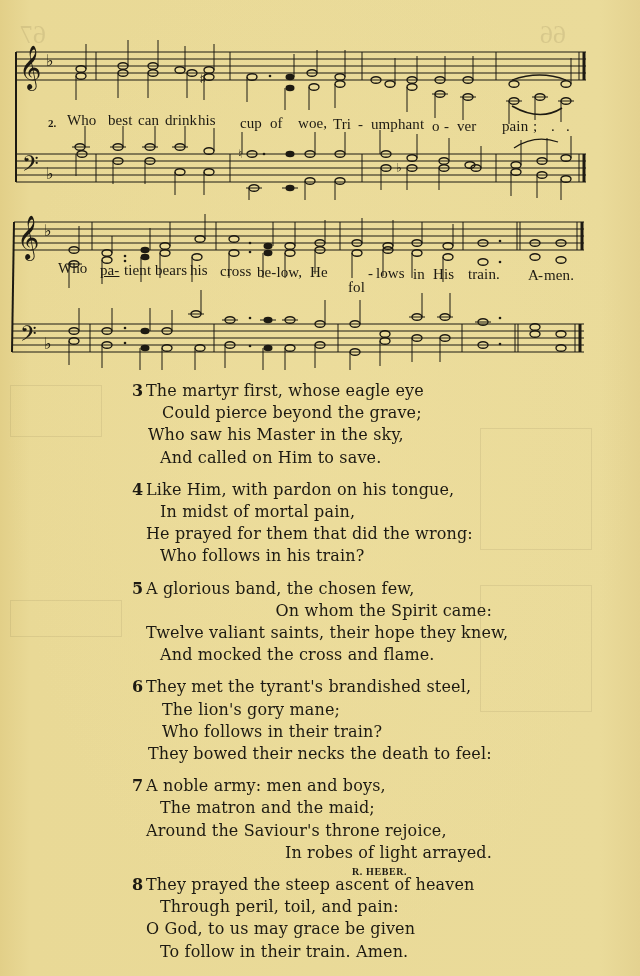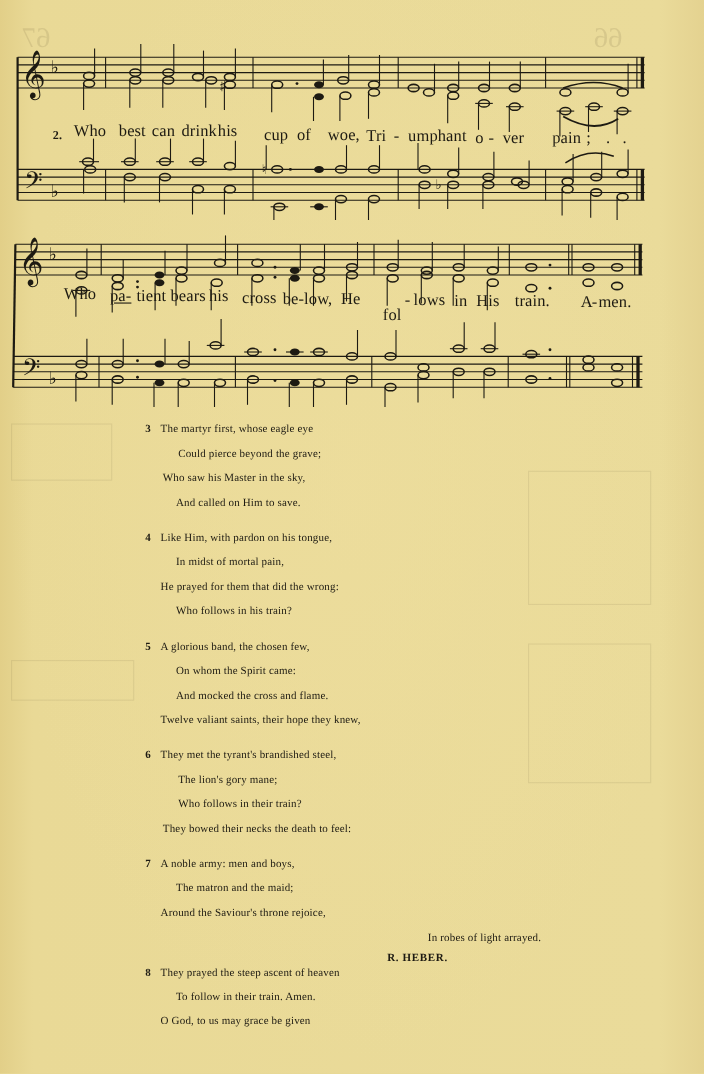--- a/index.html
+++ b/index.html
@@ -37,21 +37,21 @@
     }
     .lyric-line .verse-num { font-size: 11px; font-weight: bold; margin-right: 6px; }
     .syl { position: absolute; white-space: nowrap; }
 
     .verses {
       position: absolute; left: 132px; top: 380px; width: 360px;
       font-family: "DejaVu Serif", "Liberation Serif", serif;
     }
     .stanza { margin-bottom: 10px; }
     .vline {
-      font-size: 10px; line-height: 22.2px; white-space: nowrap; letter-spacing: 0.15px; font-family: Liberation Serif, serif;
+      font-size: 16px; line-height: 22.2px; white-space: nowrap; letter-spacing: 0.15px;
     }
     .vline.first { padding-left: 0; }
     .vnum { display: inline-block; width: 14px; font-weight: bold; }
     .attribution {
       position: absolute; left: 352px; top: 866px;
       font-family: "Liberation Serif", serif; font-weight: bold; font-size: 10px;
       letter-spacing: 0.6px;
     }
   </style>
 </head>
@@ -494,37 +494,38 @@
       <div class="vline" style="padding-left:28px;">And called on Him to save.</div>
     </div>
     <div class="stanza">
       <div class="vline first"><span class="vnum">4</span><span>Like Him, with pardon on his tongue,</span></div>
       <div class="vline" style="padding-left:28px;">In midst of mortal pain,</div>
       <div class="vline" style="padding-left:14px;">He prayed for them that did the wrong:</div>
       <div class="vline" style="padding-left:28px;">Who follows in his train?</div>
     </div>
     <div class="stanza">
       <div class="vline first"><span class="vnum">5</span><span>A glorious band, the chosen few,</span></div>
-      <div class="vline" style="padding-left:28px;">On whom the Spirit came:</div>
+      <div class="vline" style="padding-left:28px;text-align:right;">On whom the Spirit came:</div>
+      <div class="vline" style="padding-left:14px;">Twelve valiant saints, their hope they knew,</div>
       <div class="vline" style="padding-left:28px;">And mocked the cross and flame.</div>
-      <div class="vline" style="padding-left:14px;">Twelve valiant saints, their hope they knew,</div>
     </div>
     <div class="stanza">
       <div class="vline first"><span class="vnum">6</span><span>They met the tyrant's brandished steel,</span></div>
       <div class="vline" style="padding-left:30px;">The lion's gory mane;</div>
       <div class="vline" style="padding-left:30px;">Who follows in their train?</div>
       <div class="vline" style="padding-left:16px;">They bowed their necks the death to feel:</div>
     </div>
     <div class="stanza">
       <div class="vline first"><span class="vnum">7</span><span>A noble army: men and boys,</span></div>
       <div class="vline" style="padding-left:28px;">The matron and the maid;</div>
       <div class="vline" style="padding-left:14px;">Around the Saviour's throne rejoice,</div>
       <div class="vline" style="padding-left:28px;text-align:right;">In robes of light arrayed.</div>
     </div>
     <div class="stanza">
       <div class="vline first"><span class="vnum">8</span><span>They prayed the steep ascent of heaven</span></div>
+      <div class="vline" style="padding-left:28px;">Through peril, toil, and pain:</div>
+      <div class="vline" style="padding-left:14px;">O God, to us may grace be given</div>
       <div class="vline" style="padding-left:28px;">To follow in their train. Amen.</div>
-      <div class="vline" style="padding-left:14px;">O God, to us may grace be given</div>
     </div>
   </div>
 
   <div class="attribution">R. HEBER.</div>
 </div>
 
 </body></html>

